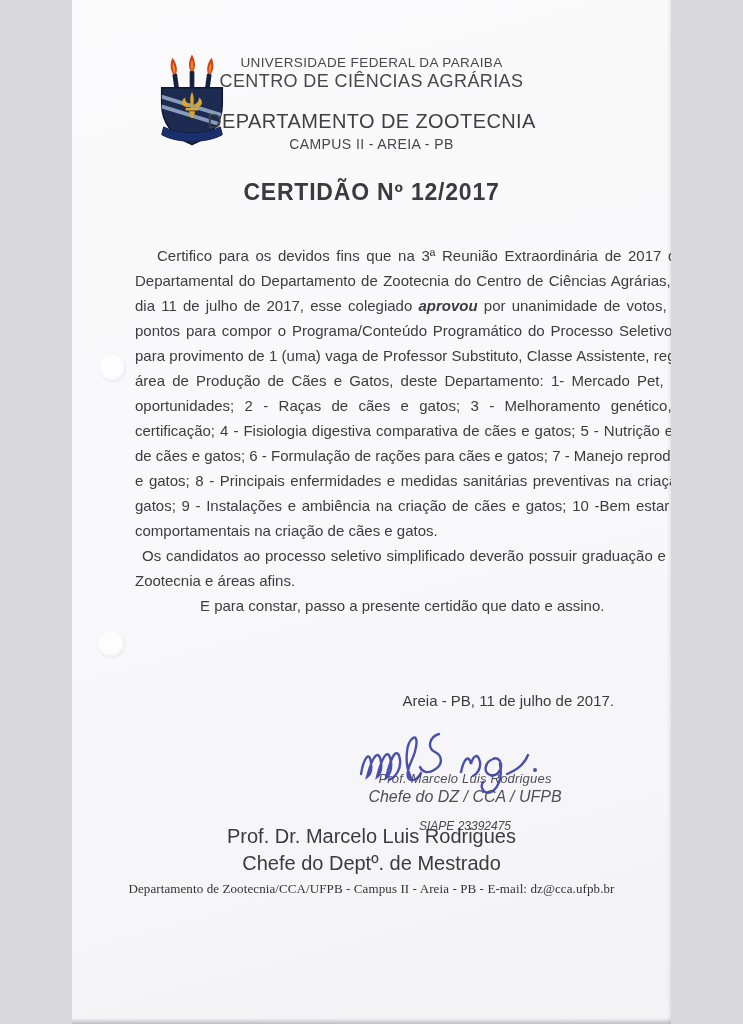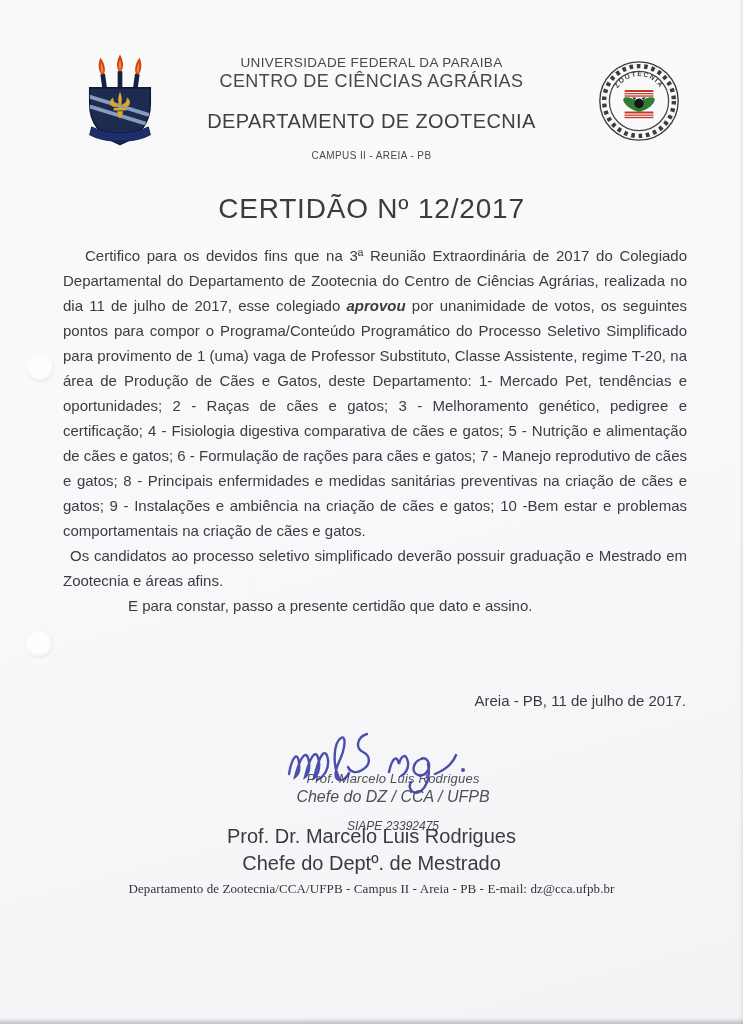--- a/index.html
+++ b/index.html
@@ -1,18 +1,18 @@
 <!DOCTYPE html>
 <html><head>
 <meta charset="utf-8">
 <style>
   html,body { margin:0; padding:0; background:#d9d9dd; }
   .page {
     position:relative;
-    width:743px; height:1024px;
+    width:599px; height:1024px;
     margin:0 auto;
     background: linear-gradient(165deg, #fafafb 0%, #f8f8fa 55%, #f3f3f6 100%);
     font-family:"Liberation Sans", sans-serif;
     color:#3c3c40;
     overflow:hidden;
   }
   
   .edge-bottom { position:absolute; left:0; right:0; bottom:0; height:6px;
     background:linear-gradient(to bottom, rgba(110,110,122,0), rgba(105,105,118,0.38)); }
   .edge-right { position:absolute; top:0; bottom:0; right:0; width:4px;
@@ -21,27 +21,27 @@
     background:#fdfdfe;
     box-shadow: inset -1px -2px 3px rgba(90,90,105,0.10), inset 1px 1px 2px rgba(255,255,255,0.9), 0 0 1px rgba(120,120,135,0.18); }
   .hole-1 { left:27px; top:355px; }
   .hole-2 { left:26px; top:631px; }
 
   
   .letterhead { position:absolute; top:55px; left:0; width:100%; text-align:center; color:#47474c; }
   .lh1 { font-size:13.5px; letter-spacing:0.4px; }
   .lh2 { font-size:18px; letter-spacing:0.4px; margin-top:1px; }
   .lh3 { font-size:20px;  letter-spacing:0.4px; margin-top:18px; color:#3f3f44; }
-  .lh4 { font-size:10px;  letter-spacing:0.4px; margin-top:17px; }
+  .lh4 { font-size:14px;  letter-spacing:0.4px; margin-top:3px; }
 
   .crest { position:absolute; left:76px; top:54px; width:88px; height:94px; }
   .seal  { position:absolute; left:596px; top:58px; width:86px; height:86px; }
 
-  .doc-title { position:absolute; top:193px; left:0; width:100%; margin:0;
-    text-align:center; font-size:28px; font-weight:400; letter-spacing:0.8px; color:#3a3a3f; }
+  .doc-title { position:absolute; top:179px; left:0; width:100%; margin:0;
+    text-align:center; font-size:23px; font-weight:700; letter-spacing:0.8px; color:#3a3a3f; }
 
   
   .body-text { position:absolute; left:63px; top:243px; width:624px;
     font-size:15px; line-height:25px; text-align:justify; color:#3c3c41; }
   .body-text p { margin:0; }
   .p1 { text-indent:22px; }
   .p2 { text-indent:7px; }
   .p3 { text-indent:65px; text-align:left; }
   .emph { font-style:italic; font-weight:bold; }
 

